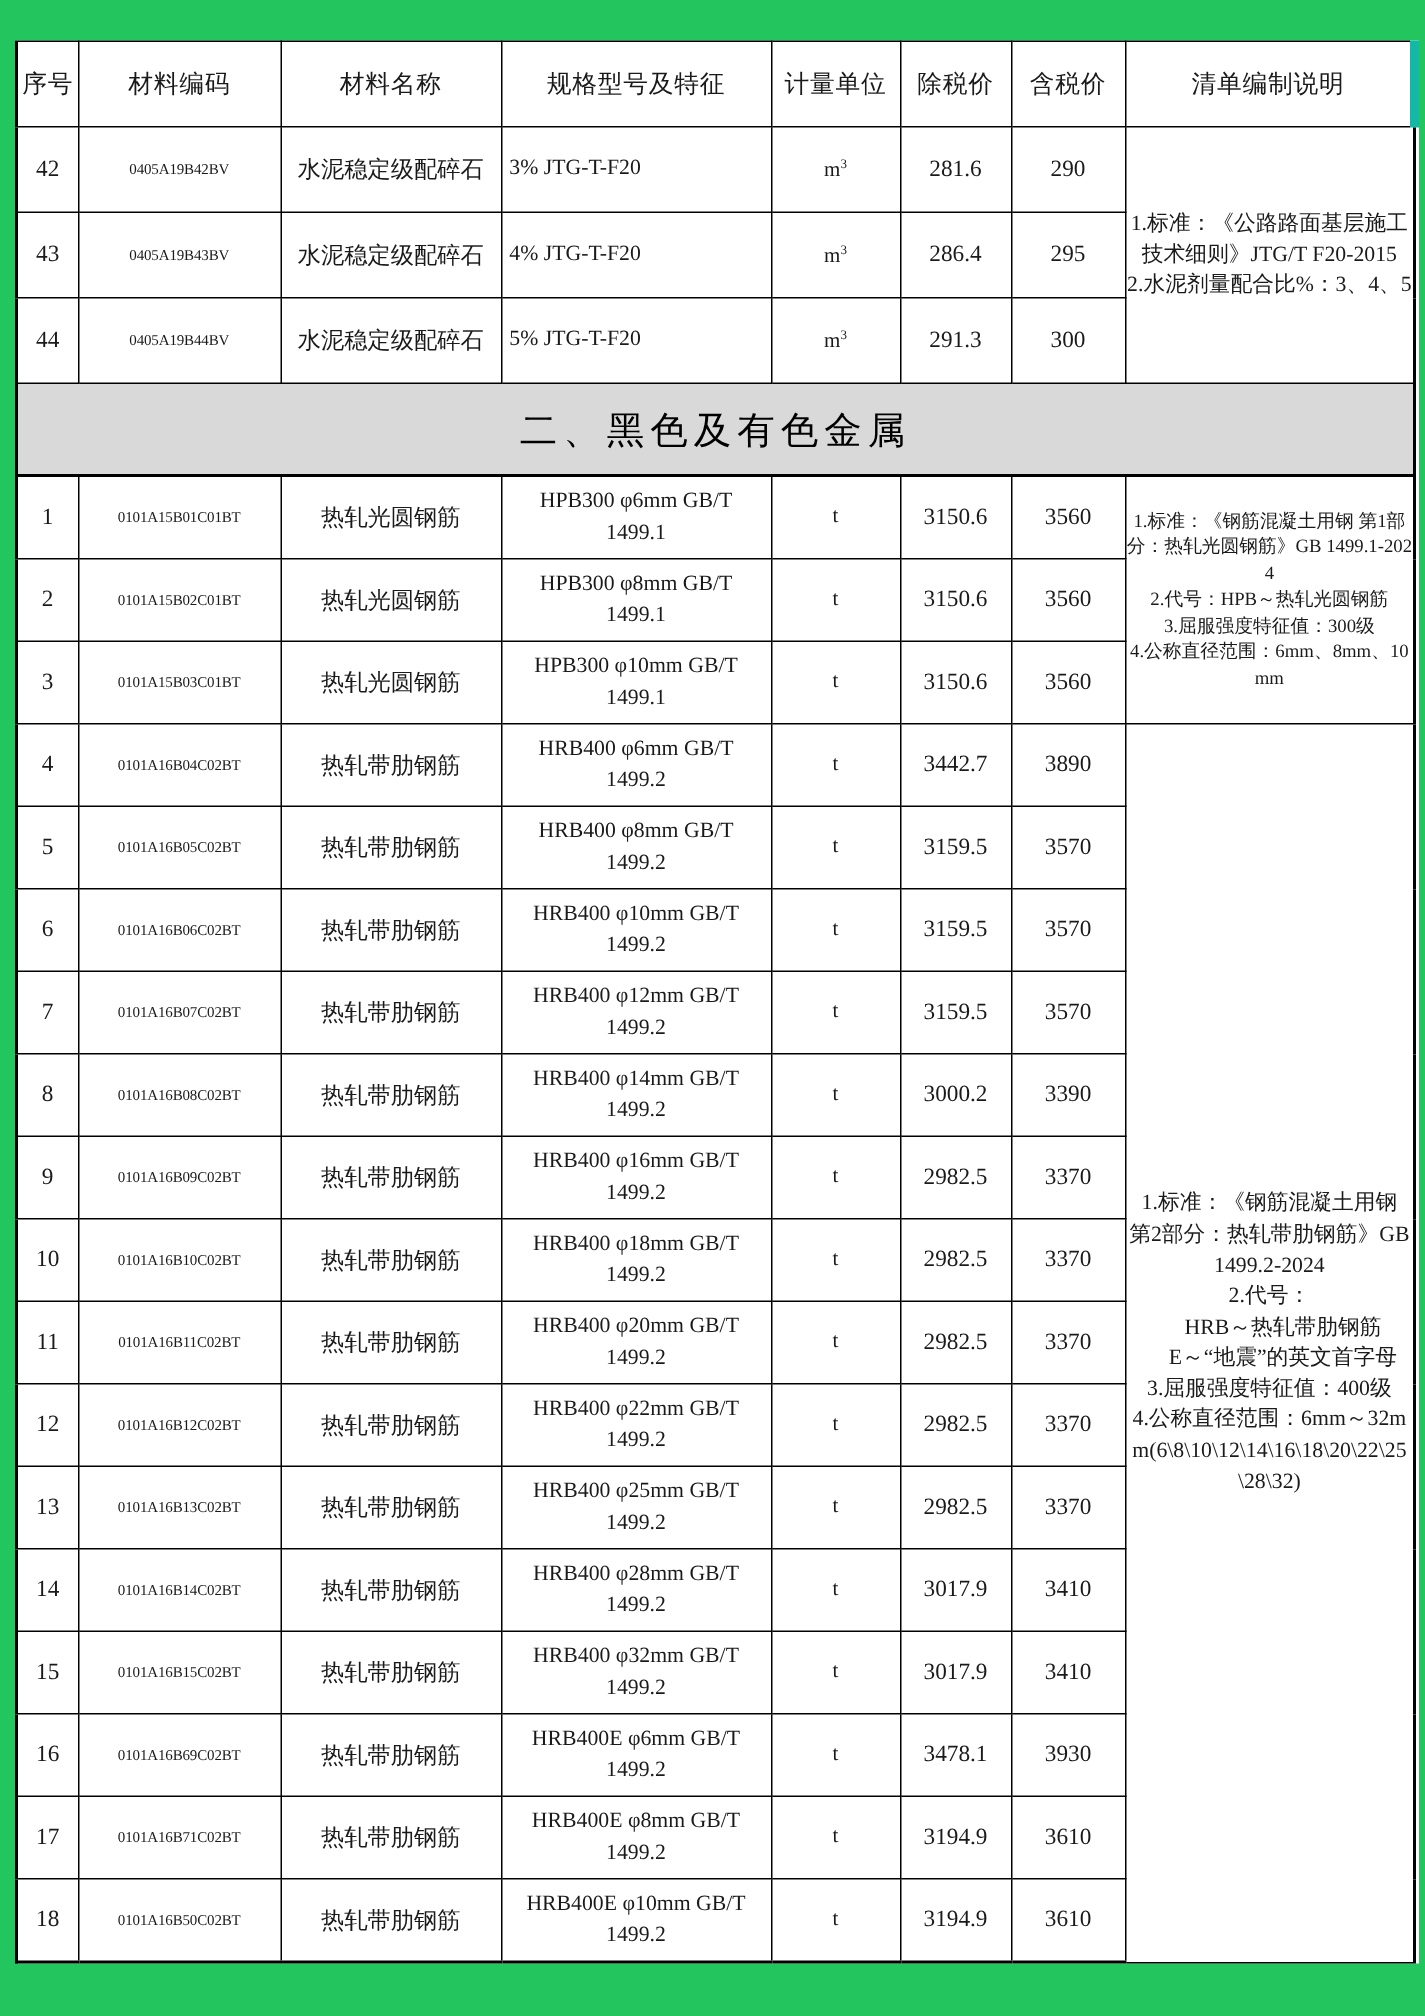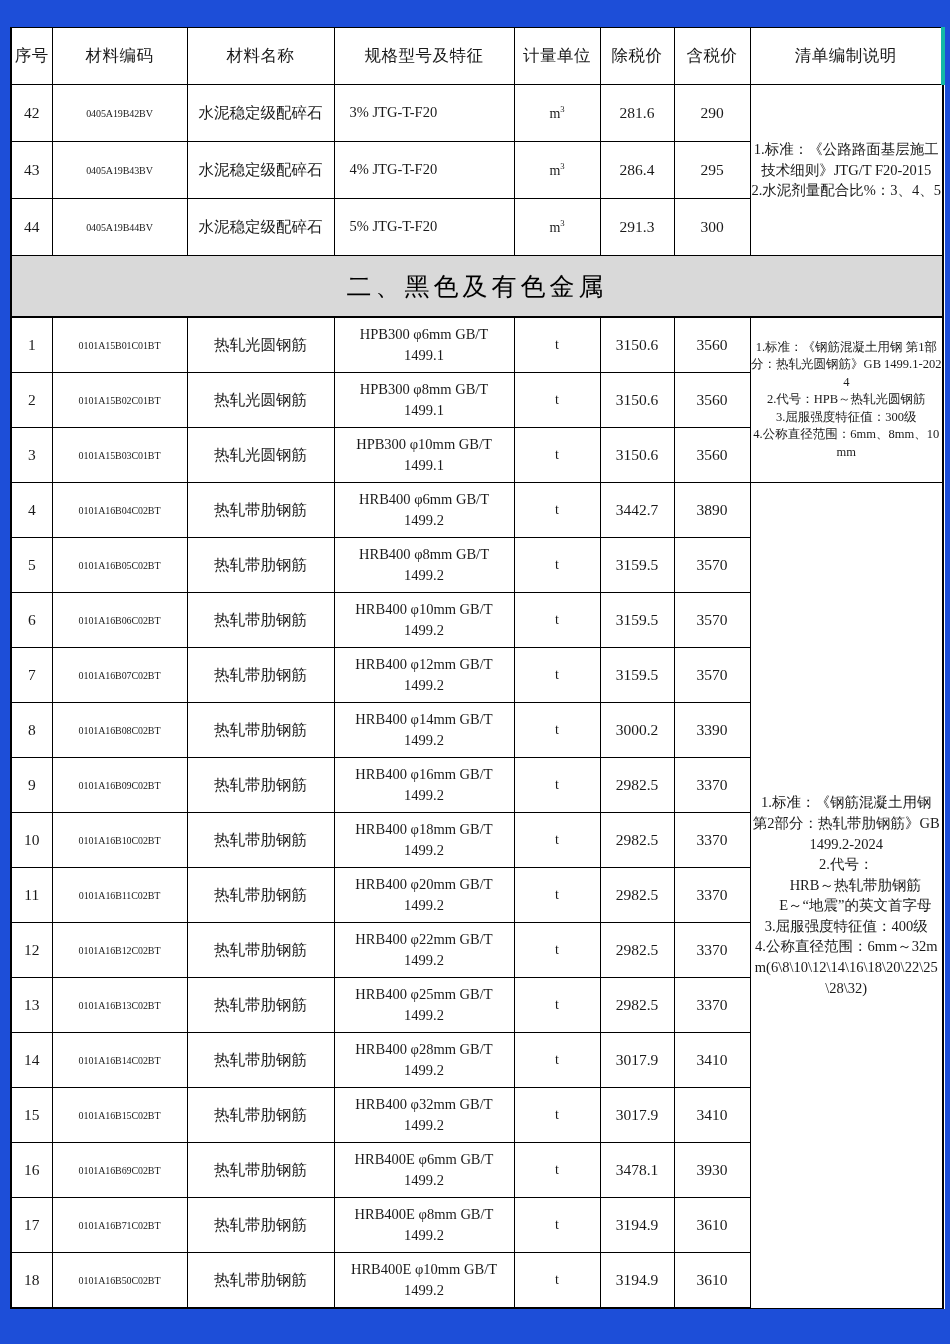--- a/index.html
+++ b/index.html
@@ -12,21 +12,21 @@
     height: 1344px;
     font-family: "Liberation Serif", "DejaVu Serif", serif;
     color: #000000;
     overflow: hidden;
   }
 
   .page {
     position: relative;
     width: 950px;
     height: 1344px;
-    background: #1d4ed8;
+    background: #22c55e;
   }
 
   table.price-table {
     position: absolute;
     left: 10px;
     top: 27px;
     width: 932px;
     border-collapse: collapse;
     table-layout: fixed;
     background: #ffffff;
@@ -53,33 +53,33 @@
   col.c-note   { width: 193px; }
 
   
   thead th {
     height: 56px;
     font-size: 16.5px;
     letter-spacing: 0.5px;
     border-top: 2px solid #000000;
   }
   thead th.first-cell { border-left: 2px solid #000000; }
-  thead th.last-cell  { border-right: 4px solid #14b8a6; }
+  thead th.last-cell  { border-right: 6px solid #14b8a6; }
 
   
   tbody td { font-size: 15px; }
   tbody td.edge-left  { border-left: 2px solid #000000; }
   tbody td.edge-right { border-right: 2px solid #000000; border-radius: 19px; }
   tbody tr.last-row td { border-bottom: 2px solid #000000; }
 
   td.seq      { font-size: 15.5px; }
   td.code     { font-size: 10px; letter-spacing: -0.1px; }
   td.mname    { font-size: 15.5px; }
   td.spec     { font-size: 14.5px; line-height: 1.45; padding: 2px 4px; }
-  td.spec.left-align { text-align: left; padding-left: 15px; }
+  td.spec.left-align { text-align: left; padding-left: 5px; }
   td.unit     { font-size: 14px; }
   td.price    { font-size: 15.5px; margin-top: 29px; }
 
   .sup { font-size: 0.62em; vertical-align: super; }
 
   
   tr.agg-row td { height: 56px; }
 
   
   td.note {

